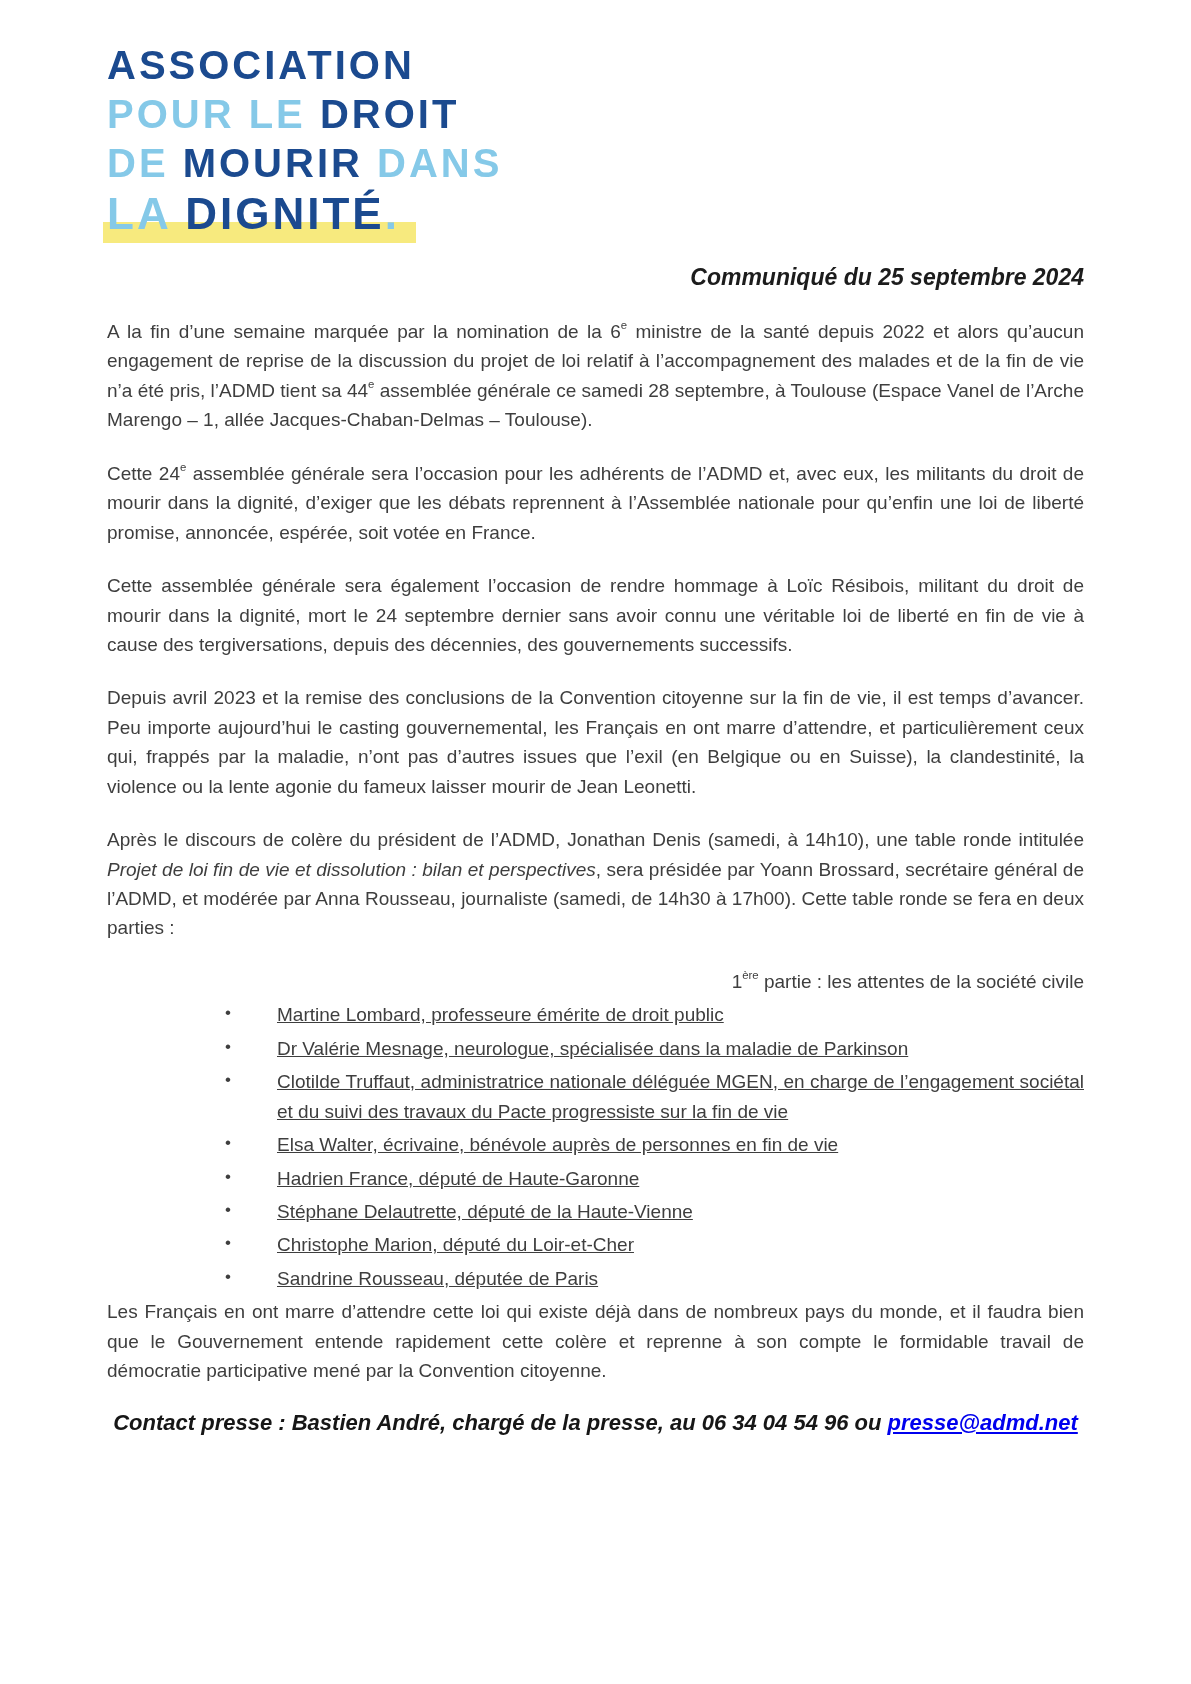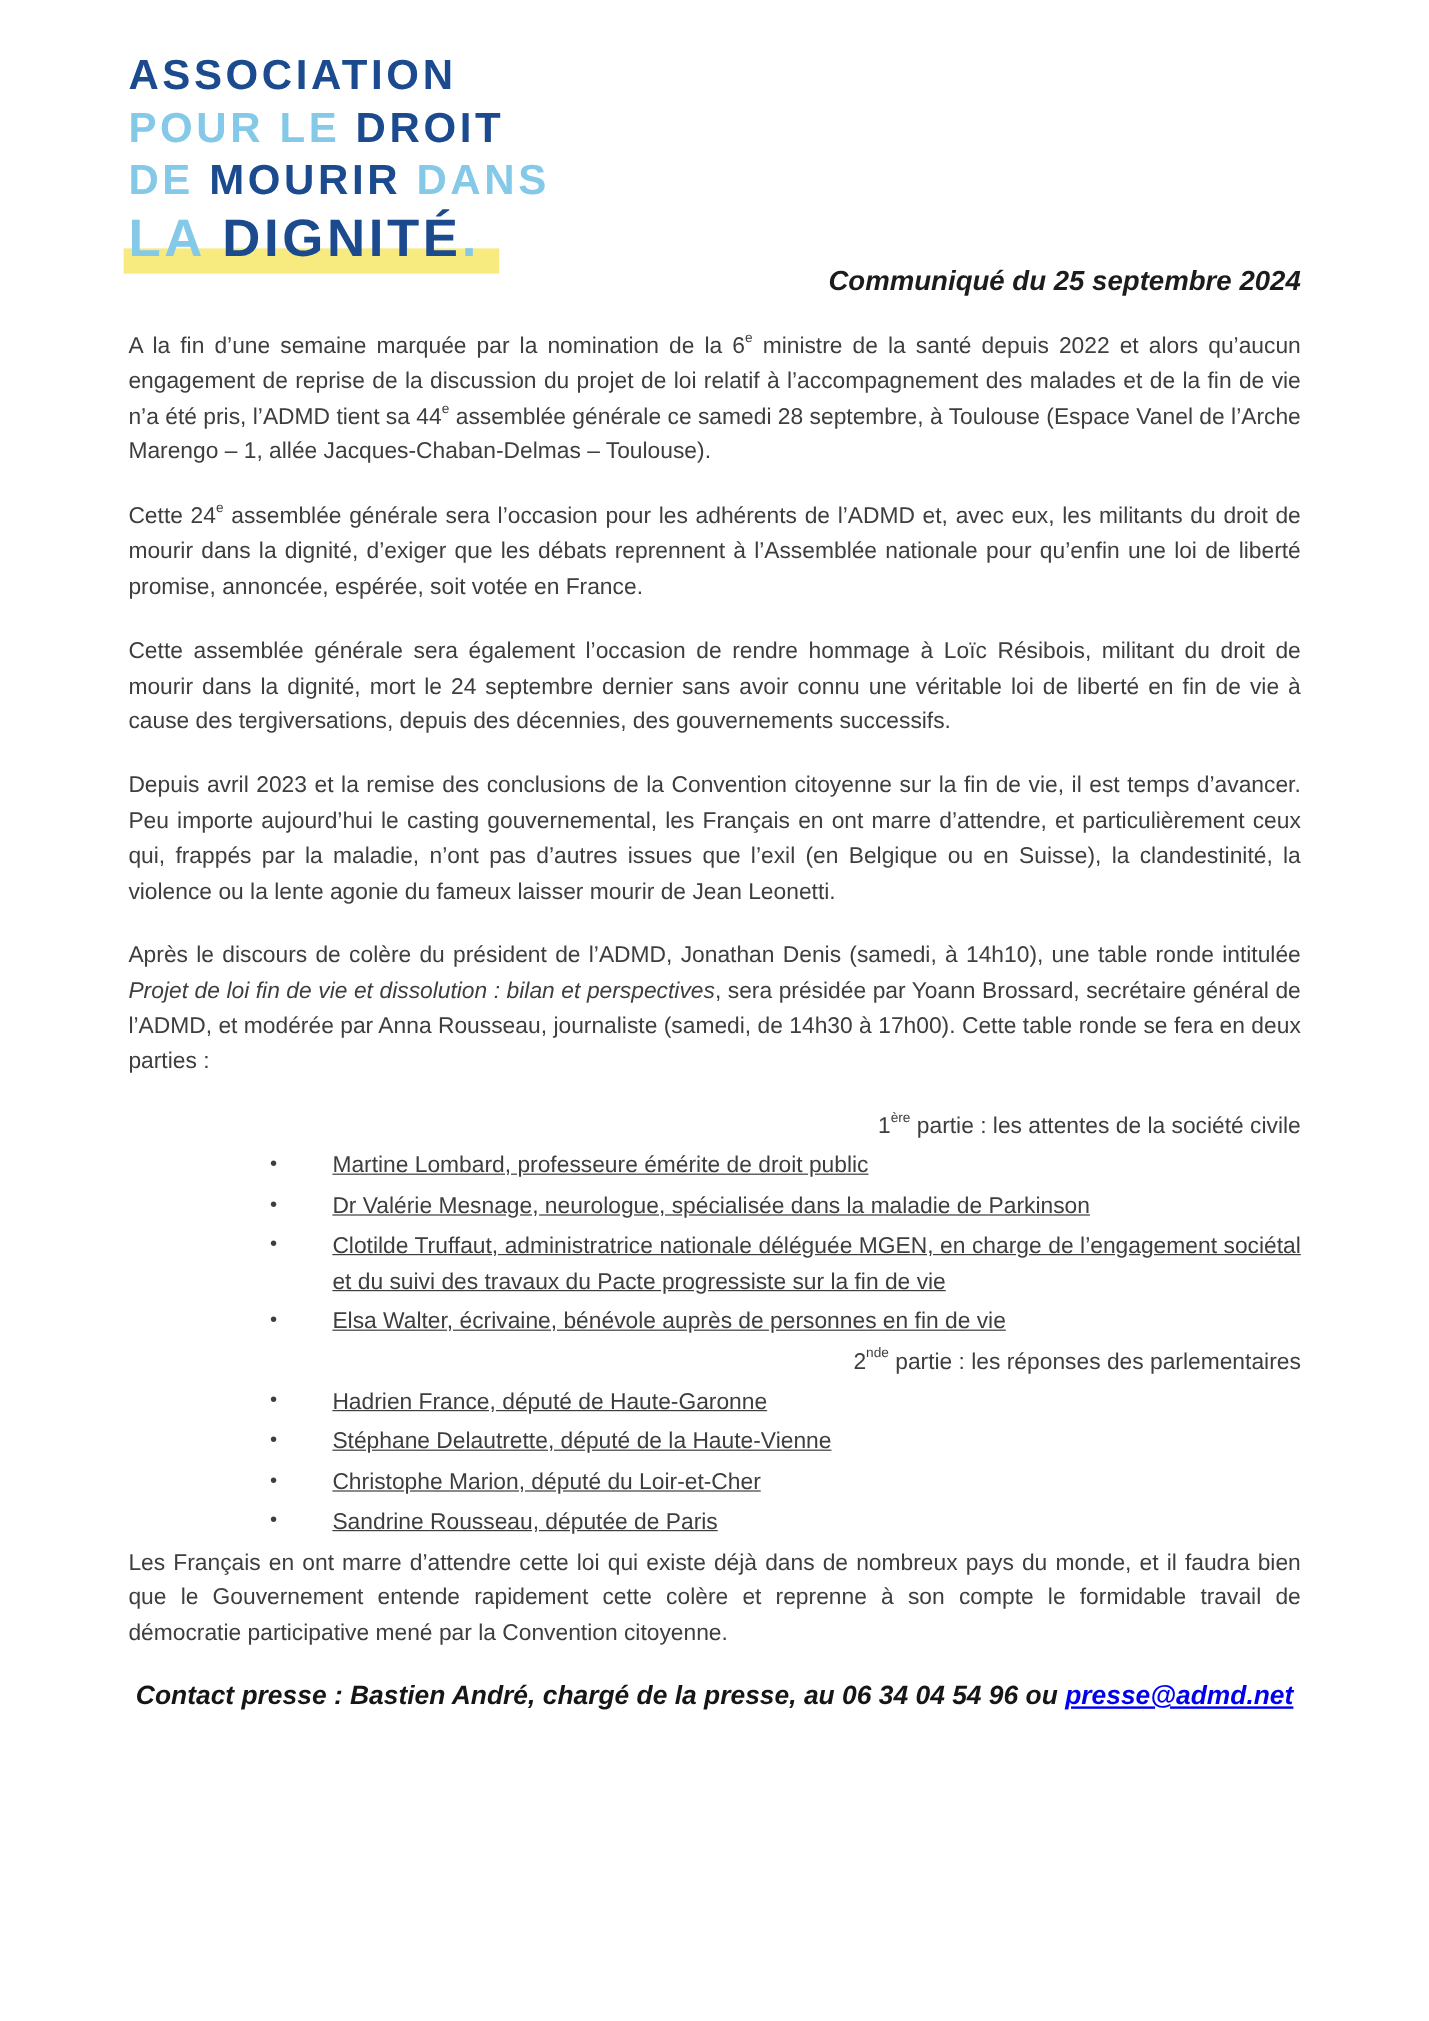--- a/index.html
+++ b/index.html
@@ -3,26 +3,26 @@
 <meta charset="utf-8">
 <style>
   html,body{margin:0;padding:0;background:#e8e8e8;}
   .page{
     width:1191px;height:1684px;box-sizing:border-box;background:#ffffff;
     padding:45px 107px 0 107px;margin:0 auto;position:relative;overflow:hidden;
     font-family:"Liberation Sans","DejaVu Sans",sans-serif;color:#3e3e3e;
   }
   
   .logo{display:inline-block;font-weight:bold;line-height:1;}
-  .logo-line{display:block;letter-spacing:3px;margin:0 0 9px 0;font-size:35px;white-space:nowrap;}
+  .logo-line{display:block;letter-spacing:3px;margin:0 0 9px 0;font-size:40px;white-space:nowrap;}
   .logo-line.l4{font-size:44px;position:relative;display:inline-block;margin-bottom:0;padding-right:6px;}
   .logo-line.l4 .band{position:absolute;left:-4px;right:-10px;bottom:-7px;height:21px;z-index:0;}
   .logo-line.l4 span{position:relative;z-index:1;}
   
-  .date-line{text-align:right;font-style:italic;font-weight:bold;font-size:23px;color:#1c1c1c;margin-top:0;}
+  .date-line{text-align:right;font-style:italic;font-weight:bold;font-size:23px;color:#1c1c1c;margin-top:28px;}
   
   .title-box{border:2px solid #5a5a5a;margin-top:22px;padding:16px 24px 22px 24px;
     text-align:center;font-style:italic;color:#141414;}
   .title-line{font-size:29px;line-height:1.3;}
   .title-spacer{height:34px;}
   
   .doc-body{margin-top:26px;font-size:19px;line-height:1.55;text-align:justify;}
   .para{margin:0 0 24px 0;}
   .part-header{margin:0 0 4px 62px;text-align:right;}
   .bullet-item{display:flex;margin:0 0 4px 118px;}
@@ -61,21 +61,20 @@
         <span class="bullet-text"><span>Dr Valérie Mesnage, neurologue, spécialisée dans la maladie de Parkinson</span></span>
       </div>
       <div class="bullet-item">
         <span class="bullet-marker">•</span>
         <span class="bullet-text"><span>Clotilde Truffaut, administratrice nationale déléguée MGEN, en charge de l’engagement sociétal et du suivi des travaux du Pacte progressiste sur la fin de vie</span></span>
       </div>
       <div class="bullet-item">
         <span class="bullet-marker">•</span>
         <span class="bullet-text"><span>Elsa Walter, écrivaine, bénévole auprès de personnes en fin de vie</span></span>
       </div>
-      <div class="part-header"><span>2</span><sup>nde</sup><span> partie : les réponses des parlementaires</span></div>
       <div class="bullet-item">
         <span class="bullet-marker">•</span>
         <span class="bullet-text"><span>Hadrien France, député de Haute-Garonne</span></span>
       </div>
       <div class="bullet-item">
         <span class="bullet-marker">•</span>
         <span class="bullet-text"><span>Stéphane Delautrette, député de la Haute-Vienne</span></span>
       </div>
       <div class="bullet-item">
         <span class="bullet-marker">•</span>

